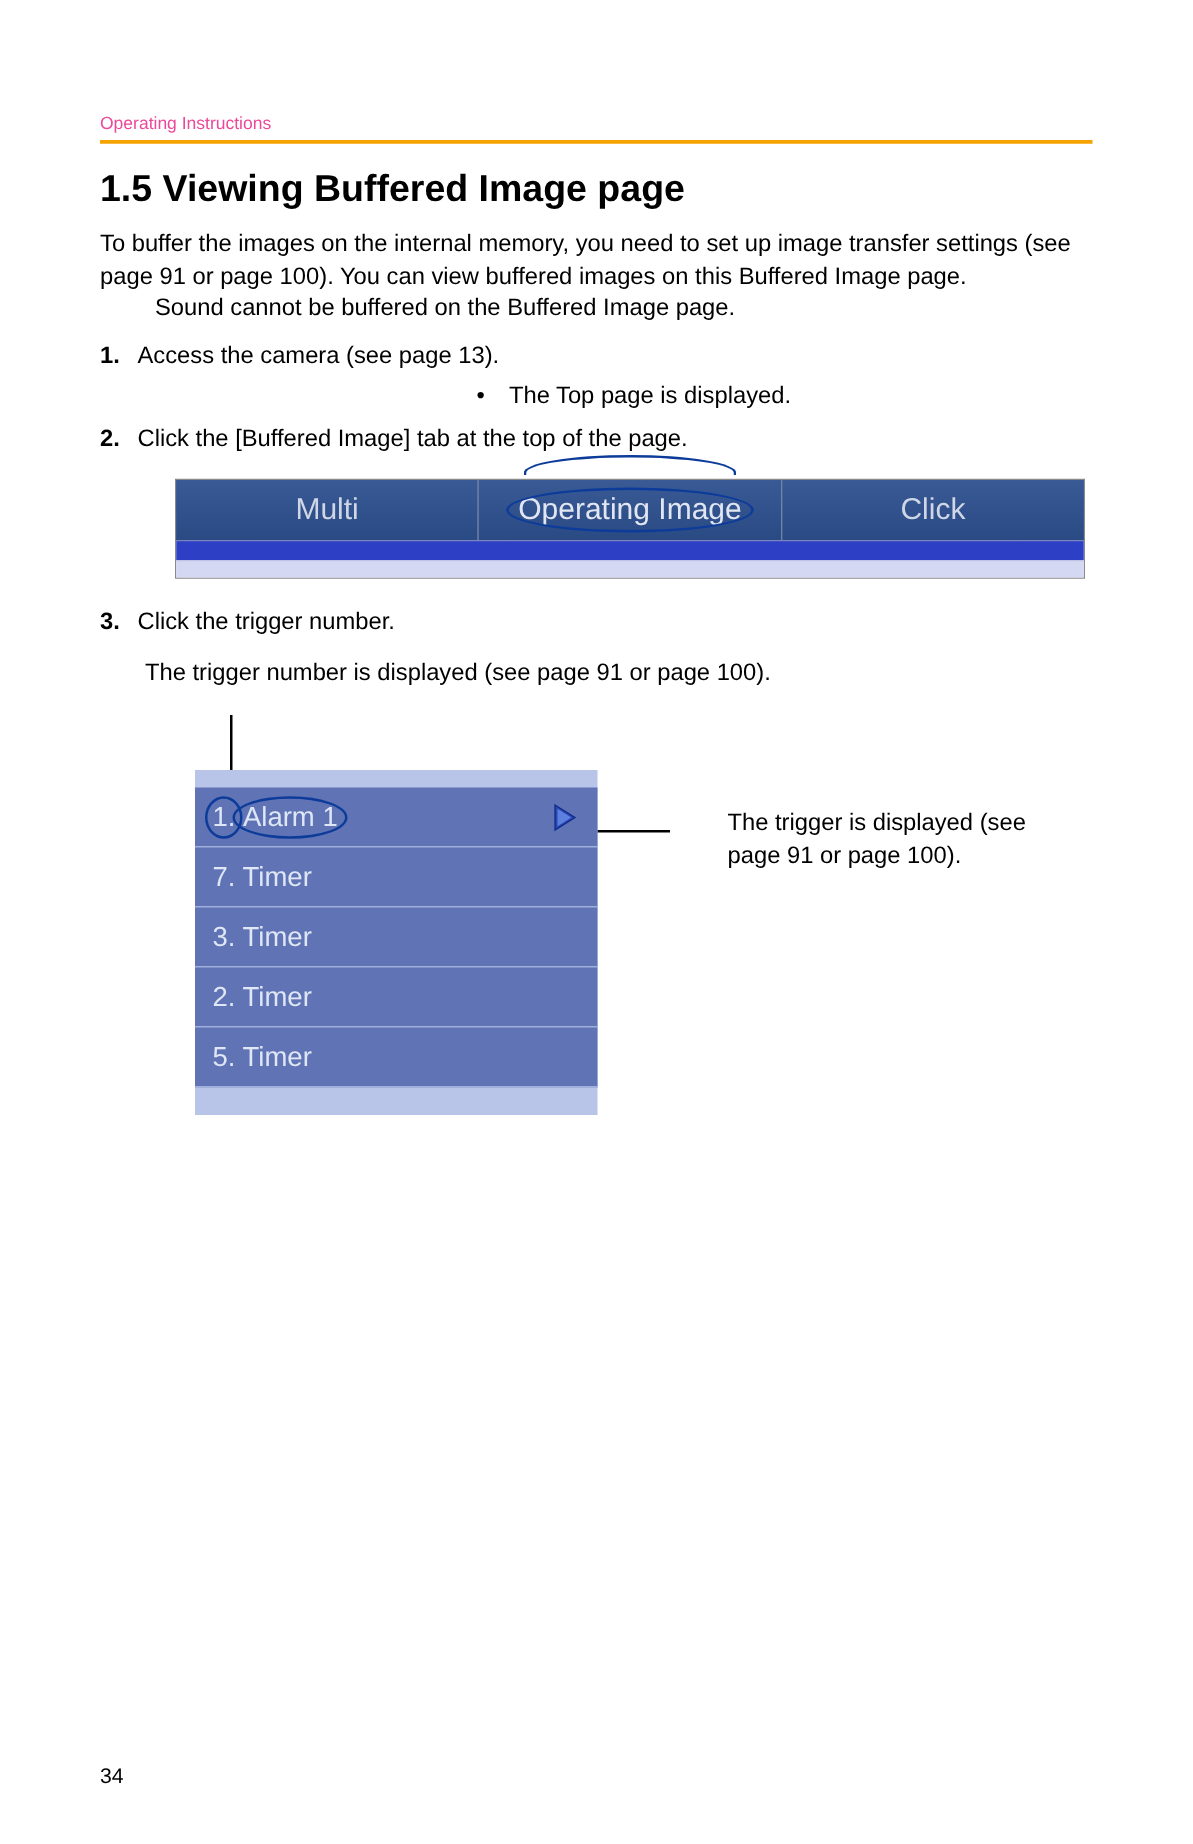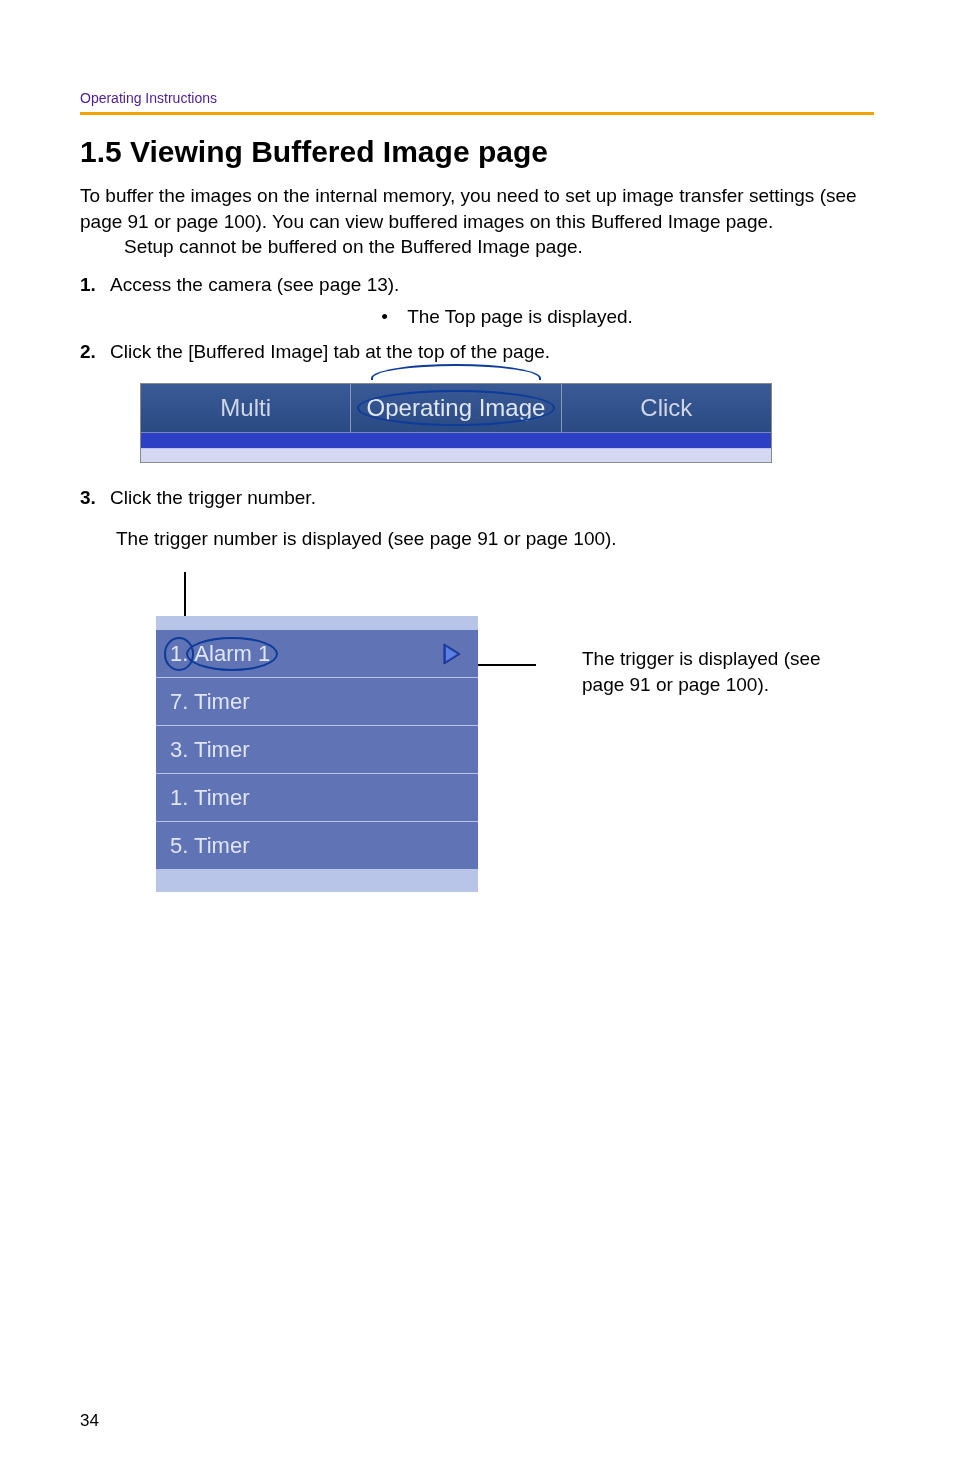--- a/index.html
+++ b/index.html
@@ -1,33 +1,33 @@
 <!DOCTYPE html>
 <html><head>
 <meta charset="utf-8">
 <style>
   * { box-sizing: border-box; margin: 0; padding: 0; }
   html, body { width: 954px; background: #fff; font-family: Arial, Helvetica, sans-serif; color: #000; }
   .page { width: 954px; min-height: 1475px; padding: 90px 80px 40px 80px; position: relative; }
-  .running-header { font-size: 14px; color: #4c1d95; margin-bottom: 6px; }
+  .running-header { font-size: 14px; color: #ec4899; margin-bottom: 6px; }
   .orange-rule { height: 3px; background: #f5a300; margin-bottom: 20px; }
   h1.section-title { font-size: 30px; font-weight: bold; margin-bottom: 14px; }
   .body-block { font-size: 19px; line-height: 1.35; }
   .note-heading { font-weight: bold; text-decoration: underline; font-size: 19px; margin-top: 14px; margin-bottom: 6px; }
   .note-text { margin-left: 44px; font-size: 19px; margin-bottom: 12px; }
   ol.steps { list-style: none; margin-left: 0; }
   ol.steps > li { font-size: 19px; margin-bottom: 10px; display: flex; }
   ol.steps > li .num { font-weight: bold; width: 30px; flex: 0 0 30px; }
   ol.steps > li .txt { flex: 1; }
   .sub-bullet { margin-left: 30px; margin-top: 6px; display: flex; justify-content: center; }
   .sub-bullet .dot { flex: 0 0 26px; text-align: left; }
   .sub-bullet .dot::before { content: "•"; }
   .fig { margin: 18px 0 22px 60px; }
   
-  .tabbar { width: 632px; border: 1px solid #8a8a8a; display: flex; flex-direction: column; }
+  .tabbar { width: 728px; border: 1px solid #8a8a8a; display: flex; flex-direction: column; }
   .tabbar-row1 { display: flex; background: #2b4b86; }
   .tabbar-cell {
     flex: 1;
     text-align: center;
     padding: 10px 0;
     color: #cfd6e6;
     font-family: "Trebuchet MS", Arial, sans-serif;
     font-size: 24px;
     border-right: 1px solid #8a97b5;
     position: relative;
@@ -114,21 +114,21 @@
 
 <div class="page">
   <div class="running-header">Operating Instructions</div>
   <div class="orange-rule"></div>
 
   <h1 class="section-title">1.5   Viewing Buffered Image page</h1>
 
   <div class="body-block">To buffer the images on the internal memory, you need to set up image transfer settings (see page 91 or page 100). You can view buffered images on this Buffered Image page.</div>
 
   <div class="body-block">
-    <div class="note-text">Setup cannot be buffered on the Buffered Image page.</div>
+    <div class="note-text">Sound cannot be buffered on the Buffered Image page.</div>
 
     <ol class="steps">
       <li>
         <span class="num">1.</span>
         <span class="txt">
           <span>Access the camera (see page 13).</span>
           <div class="sub-bullet">
             <span class="dot"></span>
             <span>The Top page is displayed.</span>
           </div>
@@ -195,21 +195,21 @@
           </svg>
         </span>
       </div>
       <div class="trigger-row">
         <span>7. Timer</span>
       </div>
       <div class="trigger-row">
         <span>3. Timer</span>
       </div>
       <div class="trigger-row">
-        <span>1. Timer</span>
+        <span>2. Timer</span>
       </div>
       <div class="trigger-row">
         <span>5. Timer</span>
       </div>
     </div>
     <div class="callout-line-wrap">
       <div class="callout-line"></div>
       <div class="callout-text">The trigger is displayed (see page 91 or page 100).</div>
     </div>
   </div>

